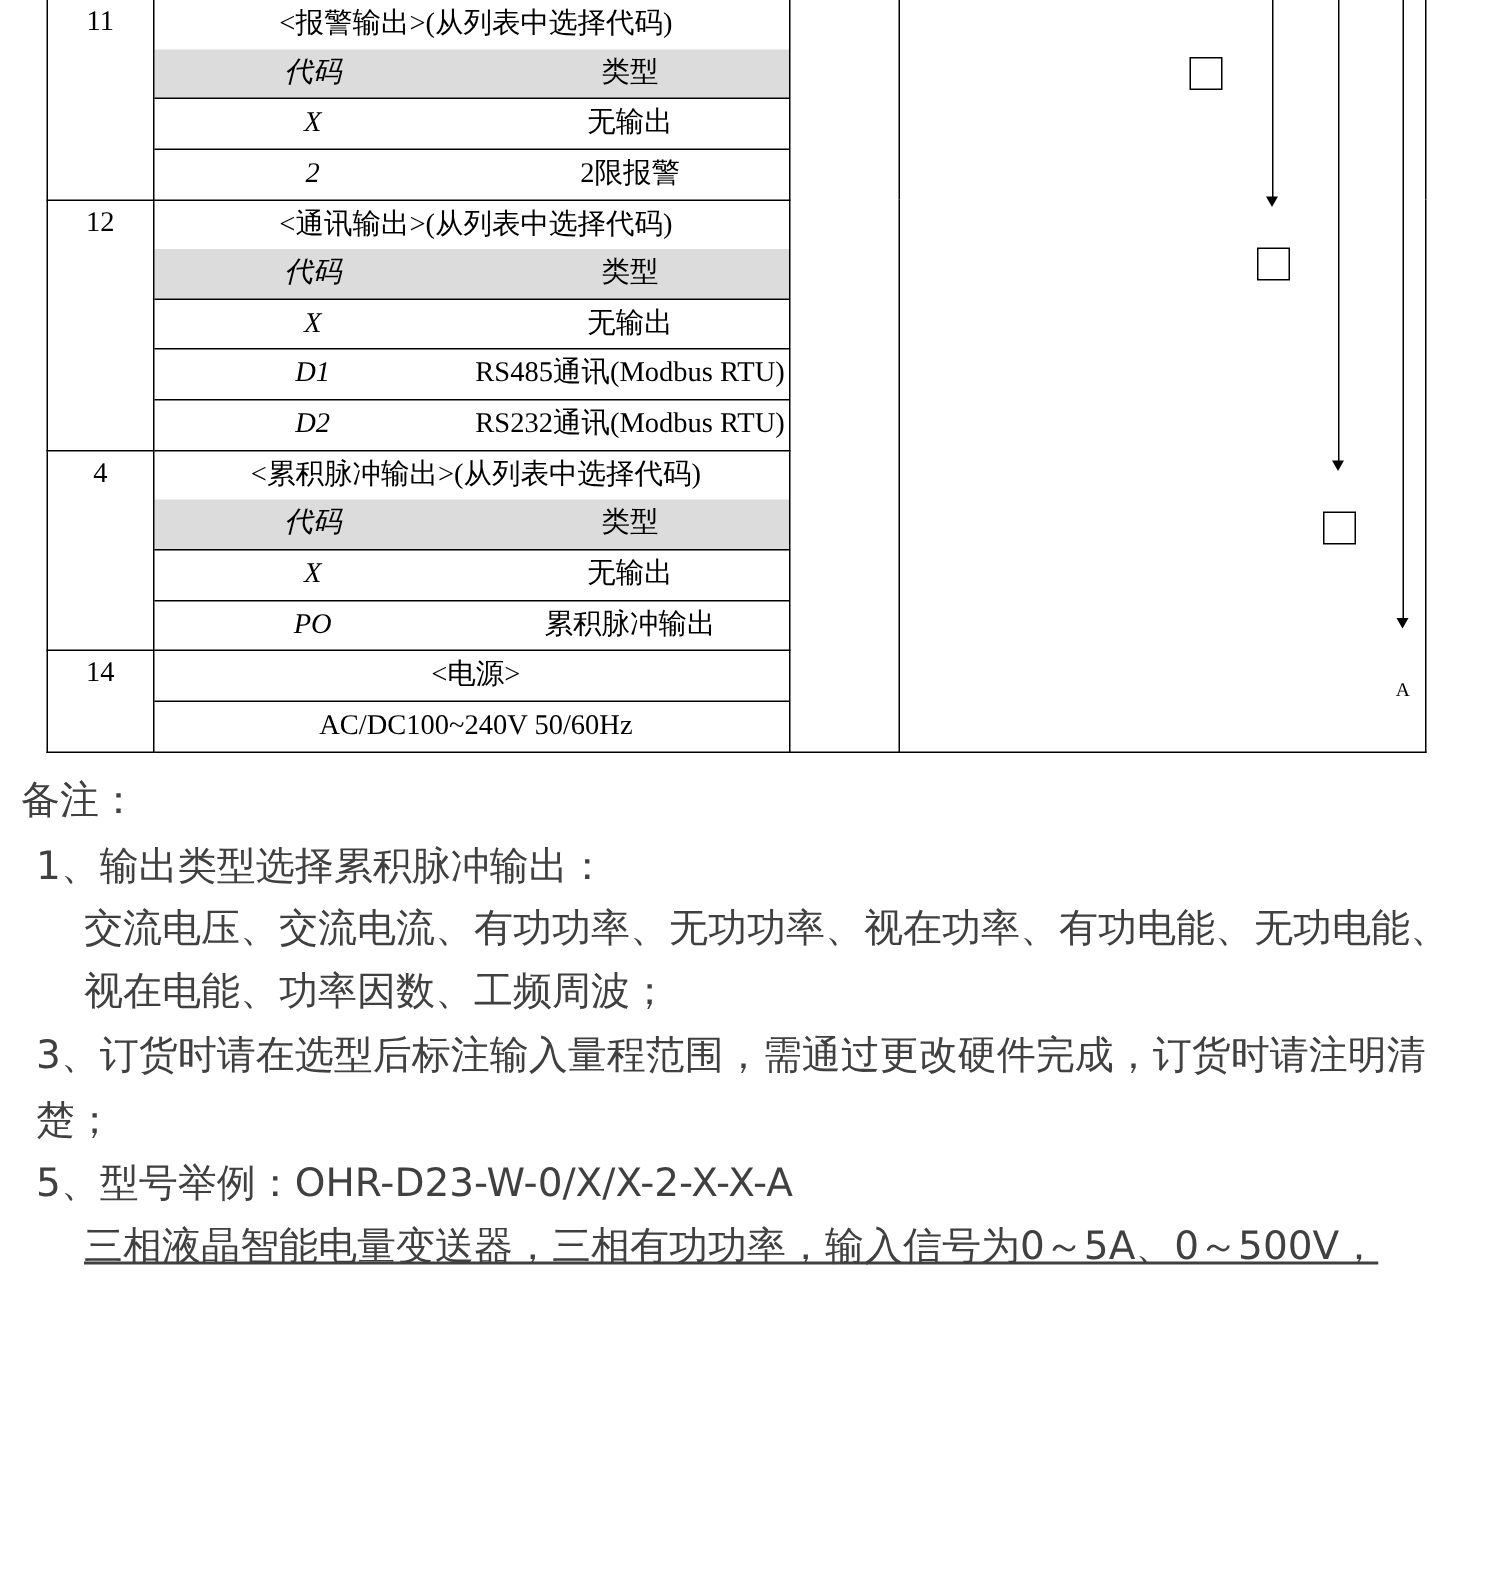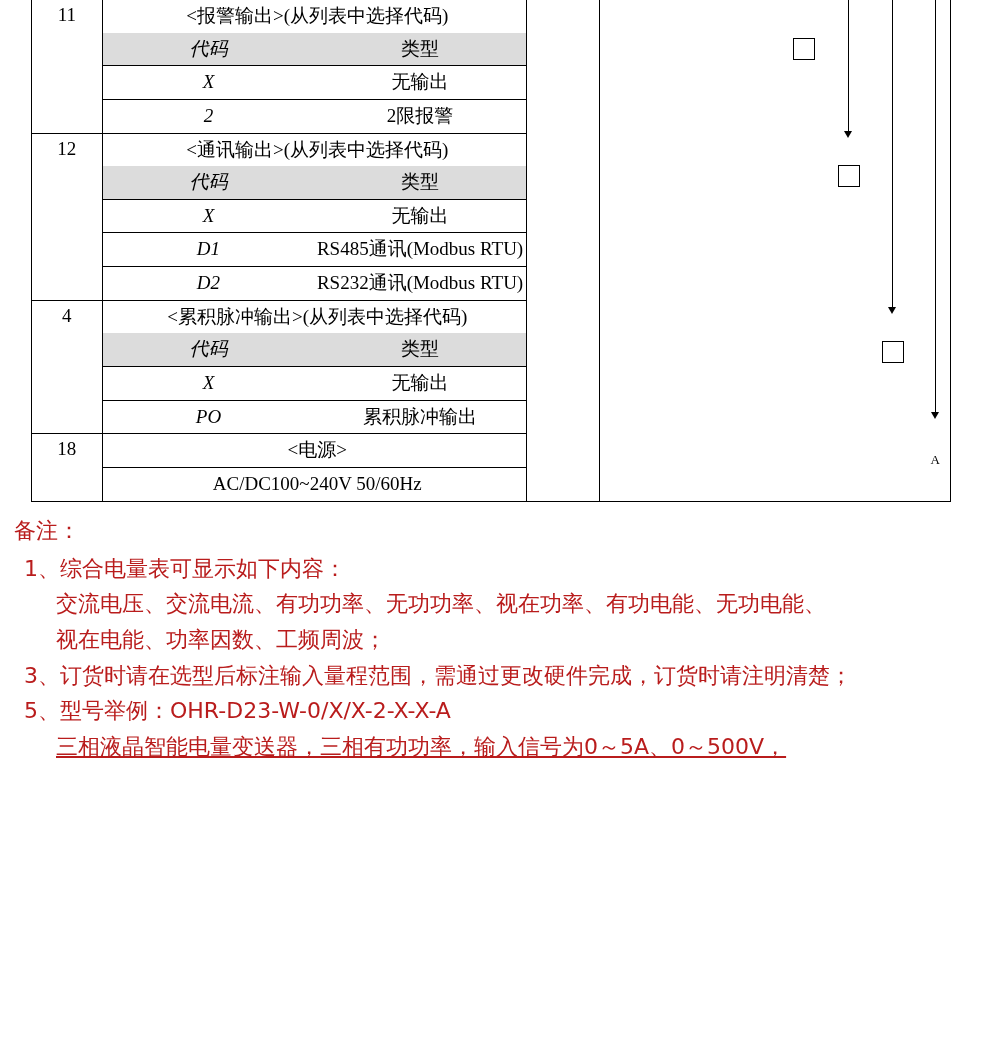--- a/index.html
+++ b/index.html
@@ -99,33 +99,34 @@
     font-family: "Liberation Serif", serif;
   }
 
   
   .notes {
     position: absolute;
     left: 14px;
     top: 513px;
     width: 965px;
     font-family: "DejaVu Sans", sans-serif;
-    font-size: 22px;
+    font-size: 26px;
     line-height: 1.62;
-    color: #b91c1c;
+    color: #404040;
   }
   .notes .head {
     margin-bottom: 2px;
   }
   .note {
     margin-bottom: 0px;
     padding-left: 10px;
   }
   .note .sub {
     padding-left: 32px;
+    font-family: Liberation Mono, monospace;
   }
   .note-5-line {
     padding-left: 32px;
     text-decoration: underline;
   }
 </style>
 </head>
 <body>
 
 <table class="spec-table">
@@ -227,42 +228,42 @@
         <tr class="sep">
           <td class="c1 ind">PO</td>
           <td class="c2">累积脉冲输出</td>
         </tr>
       </tbody>
           </table>
     </td>
   </tr>
 
   <tr>
-    <td class="no-cell">18</td>
+    <td class="no-cell">14</td>
     <td>
       <table class="inner">
         <tbody>
               <tr class="title-row">
                 <td colspan="2">&lt;电源&gt;</td>
               </tr>
         <tr class="sep">
           <td class="c2" colspan="2" style="padding-left:6px;">AC/DC100~240V  50/60Hz</td>
         </tr>
       </tbody>
           </table>
     </td>
   </tr>
 </tbody>
   </table>
 
 <div class="notes">
   <div class="head">备注：</div>
 
   <div class="note">
-    <div><span>1、</span><span>综合电量表可显示如下内容：</span></div>
+    <div><span>1、</span><span>输出类型选择累积脉冲输出：</span></div>
     <div class="sub">交流电压、交流电流、有功功率、无功功率、视在功率、有功电能、无功电能、</div>
     <div class="sub">视在电能、功率因数、工频周波；</div>
   </div>
 
 
   <div class="note">
     <div><span>3、</span><span>订货时请在选型后标注输入量程范围，需通过更改硬件完成，订货时请注明清楚；</span></div>
   </div>
 
 

